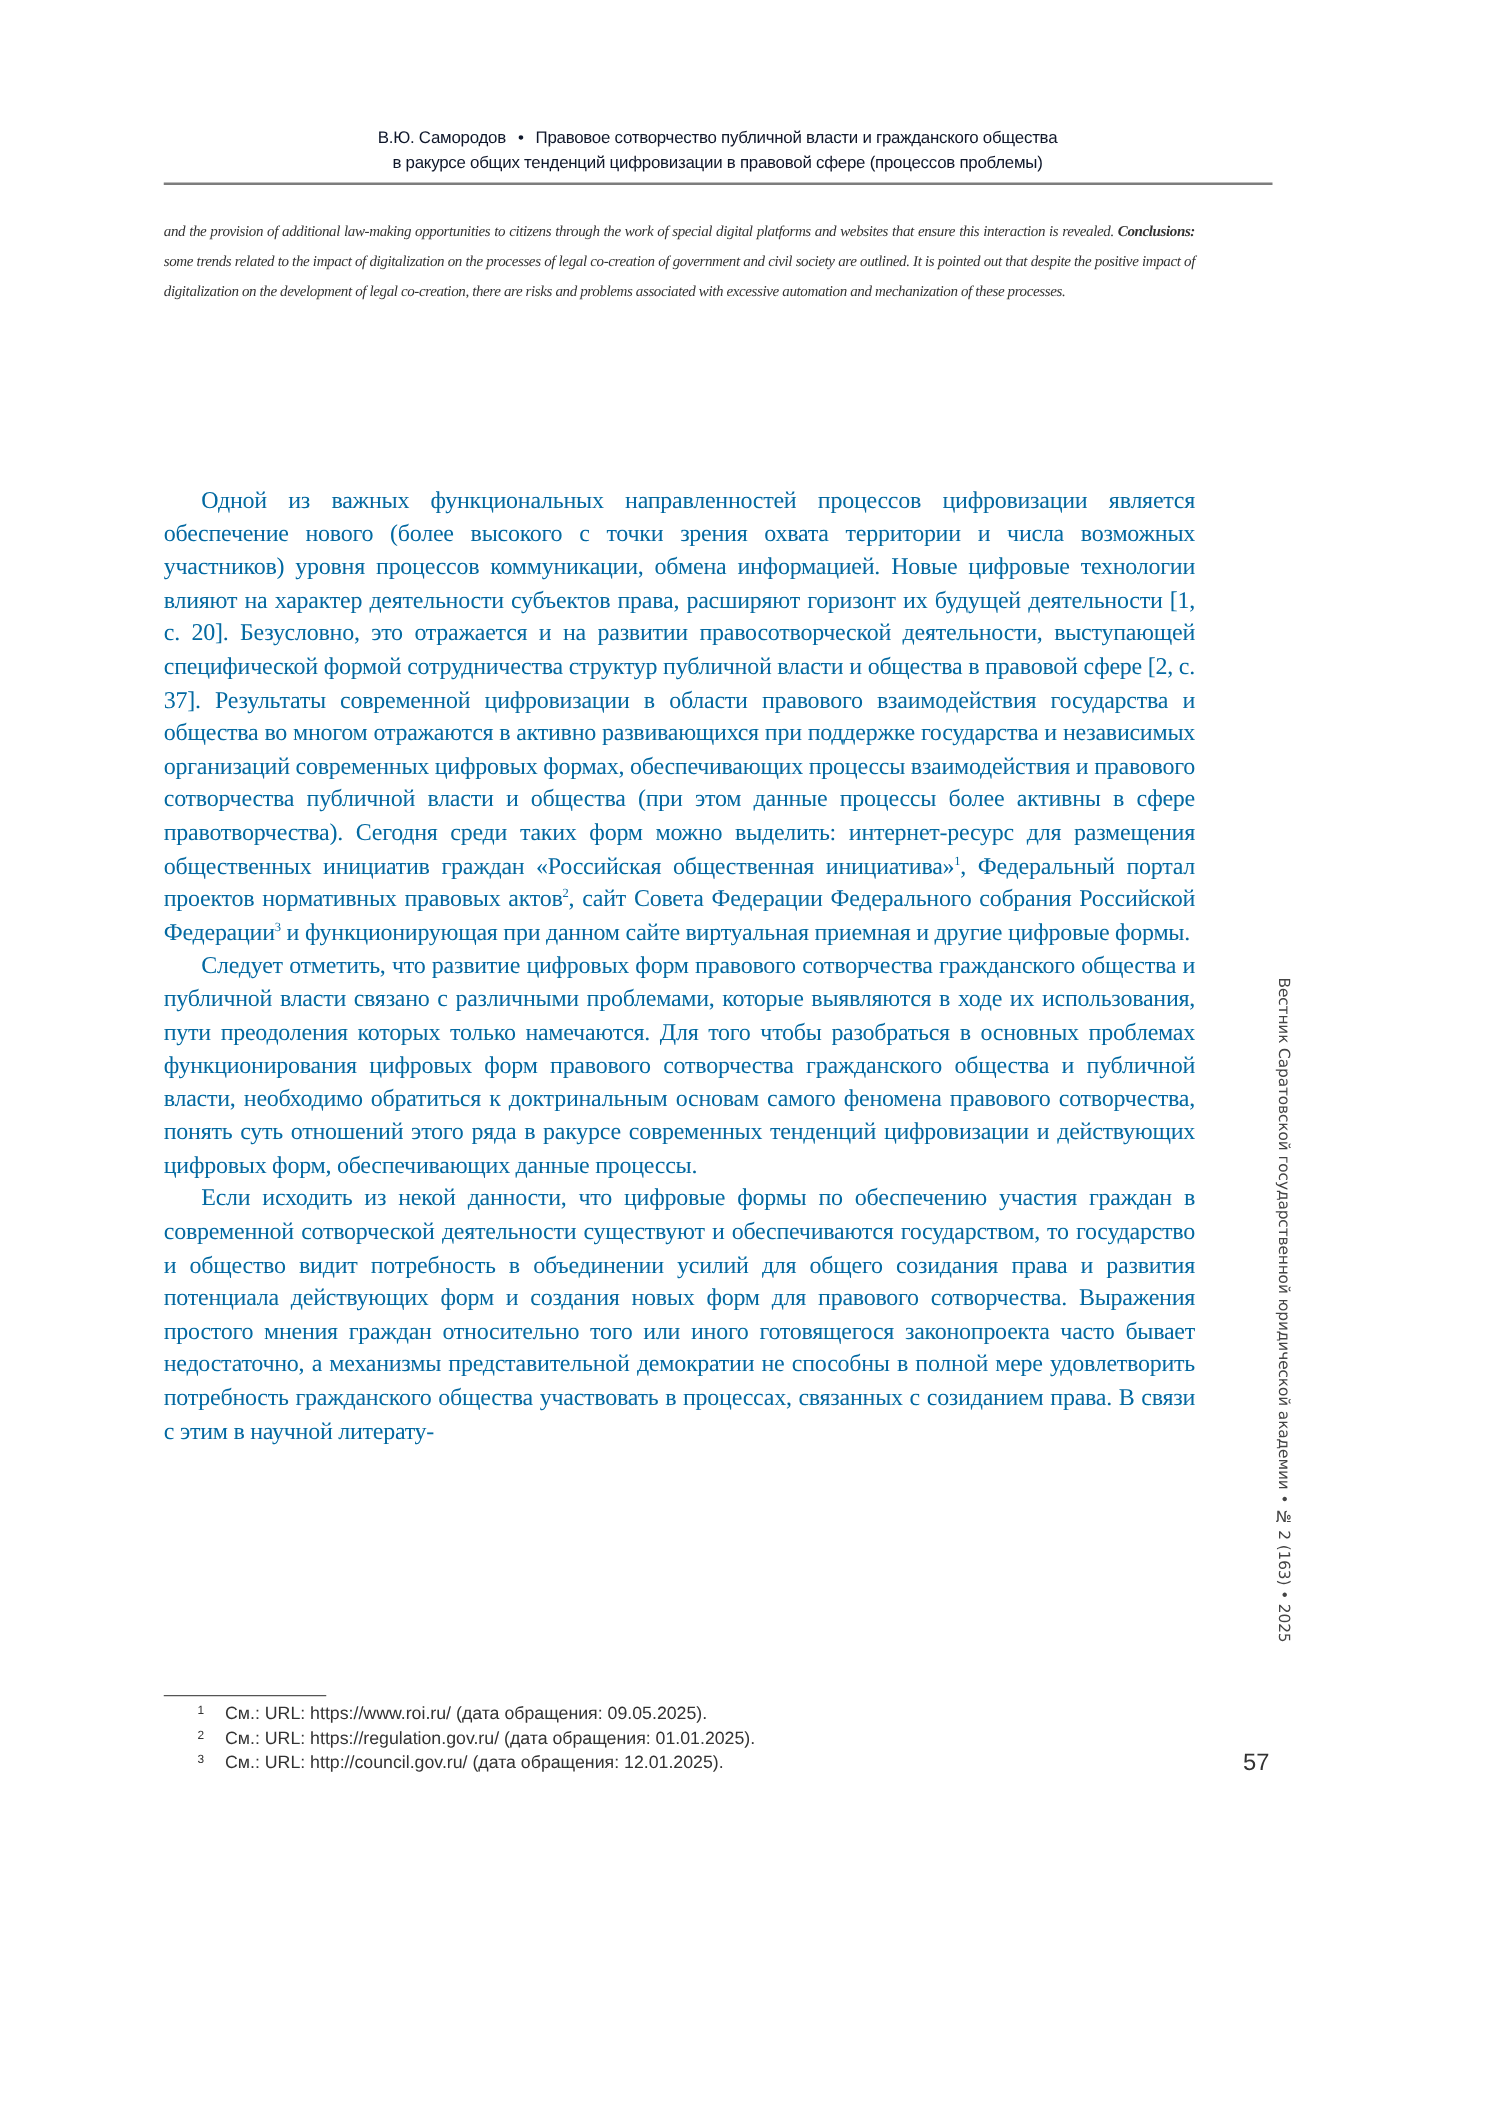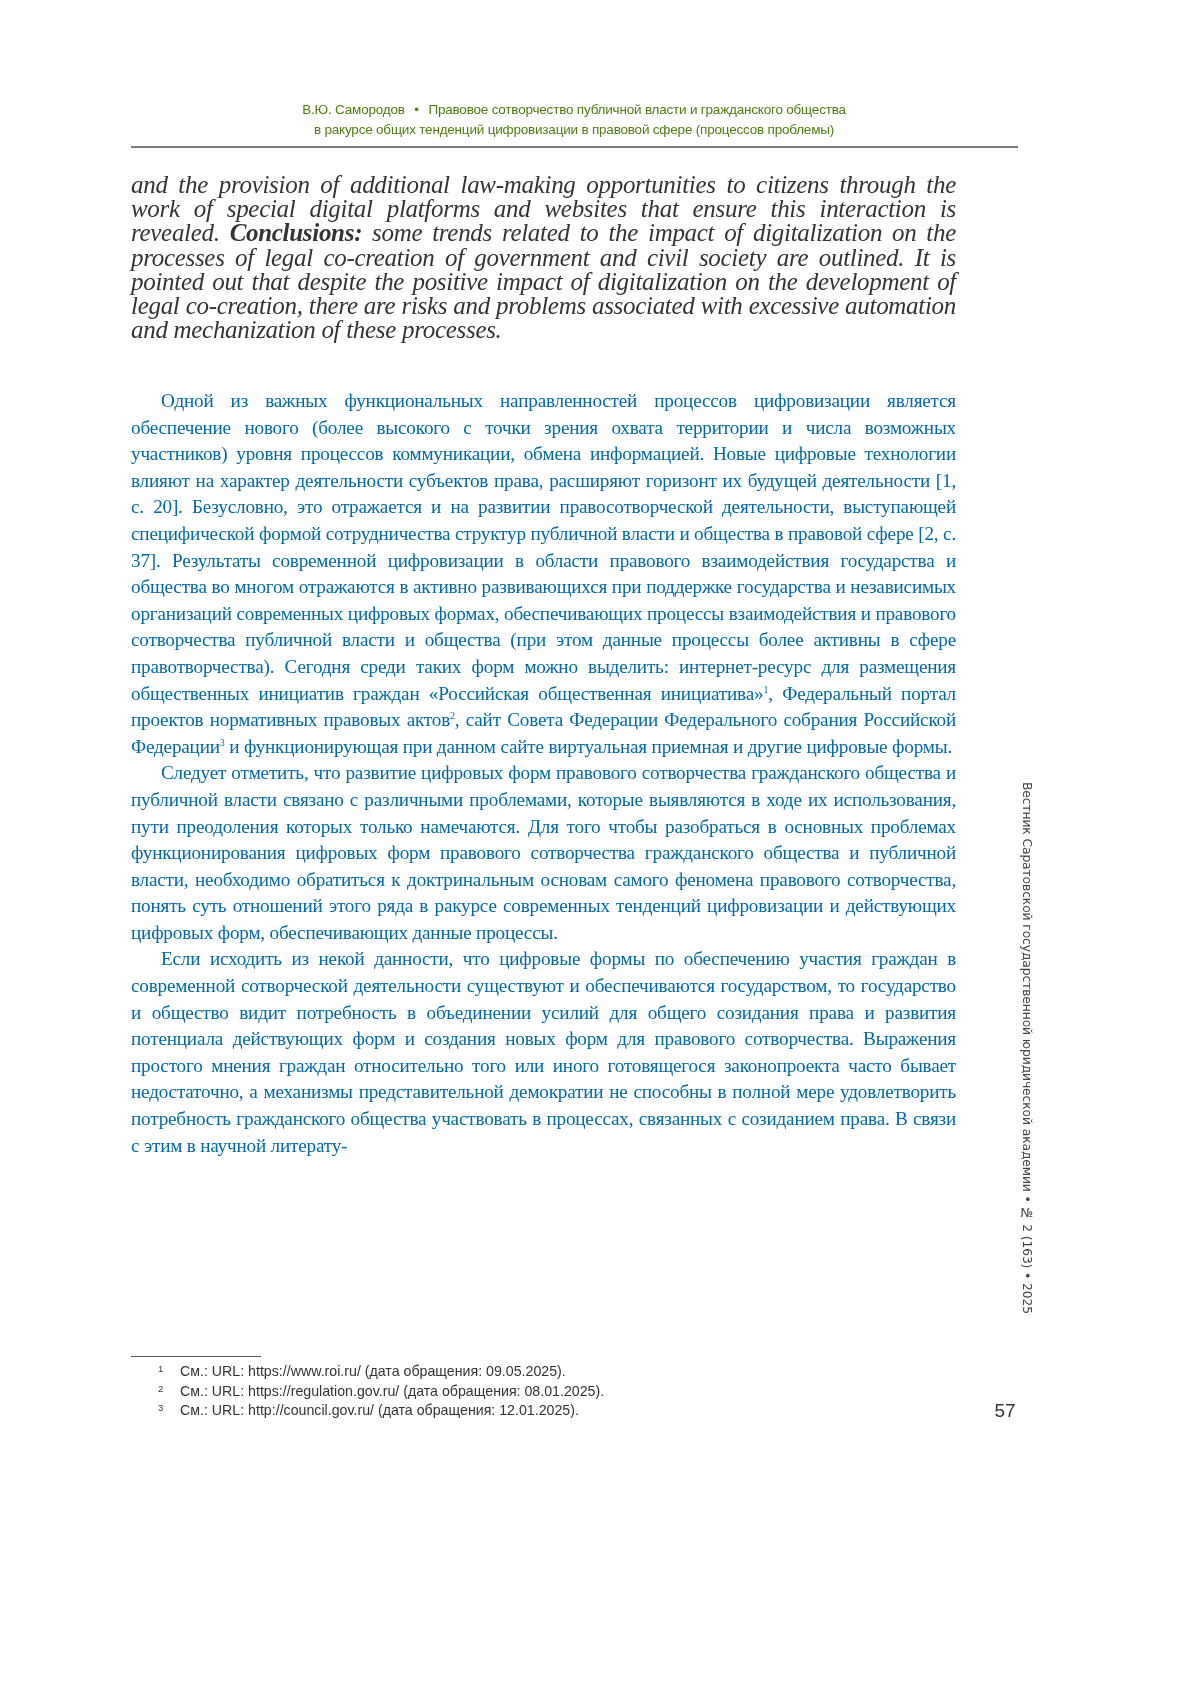--- a/index.html
+++ b/index.html
@@ -16,42 +16,42 @@
     }
     .running-head {
       position: absolute;
       left: 130px;
       top: 100px;
       width: 888px;
       text-align: center;
       font-family: "Liberation Sans", sans-serif;
       font-size: 13.5px;
       line-height: 20px;
-      color: #4d7c0f;
+      color: #0f172a;
       letter-spacing: -0.2px;
     }
     .running-head .bullet {
       margin: 0 6px;
     }
     .head-rule {
       position: absolute;
       left: 131px;
       top: 146px;
       width: 887px;
       height: 2px;
       background: #7d7d7d;
     }
     .abstract {
       position: absolute;
       left: 131px;
       top: 173px;
       width: 825px;
       font-family: "Liberation Serif", serif;
       font-style: italic;
-      font-size: 25px;
+      font-size: 12px;
       line-height: 24.2px;
       color: #333333;
       text-align: justify;
       letter-spacing: -0.3px;
     }
     .abstract p {
       margin: 0;
       text-indent: 0;
     }
     .abstract p.kw {
@@ -161,21 +161,21 @@
 </div>
 
 <div class="fn-rule"></div>
 <div class="footnotes">
   <div class="footnote">
     <span class="fn-num">1</span>
     <div class="fn-text">См.: URL: https://www.roi.ru/ (дата обращения: 09.05.2025).</div>
   </div>
   <div class="footnote">
     <span class="fn-num">2</span>
-    <div class="fn-text">См.: URL: https://regulation.gov.ru/ (дата обращения: 08.01.2025).</div>
+    <div class="fn-text">См.: URL: https://regulation.gov.ru/ (дата обращения: 01.01.2025).</div>
   </div>
   <div class="footnote">
     <span class="fn-num">3</span>
     <div class="fn-text">См.: URL: http://council.gov.ru/ (дата обращения: 12.01.2025).</div>
   </div>
 </div>
 
 <div class="page-number">57</div>
 
 <div class="side-journal">Вестник Саратовской государственной юридической академии • № 2 (163) • 2025</div>

